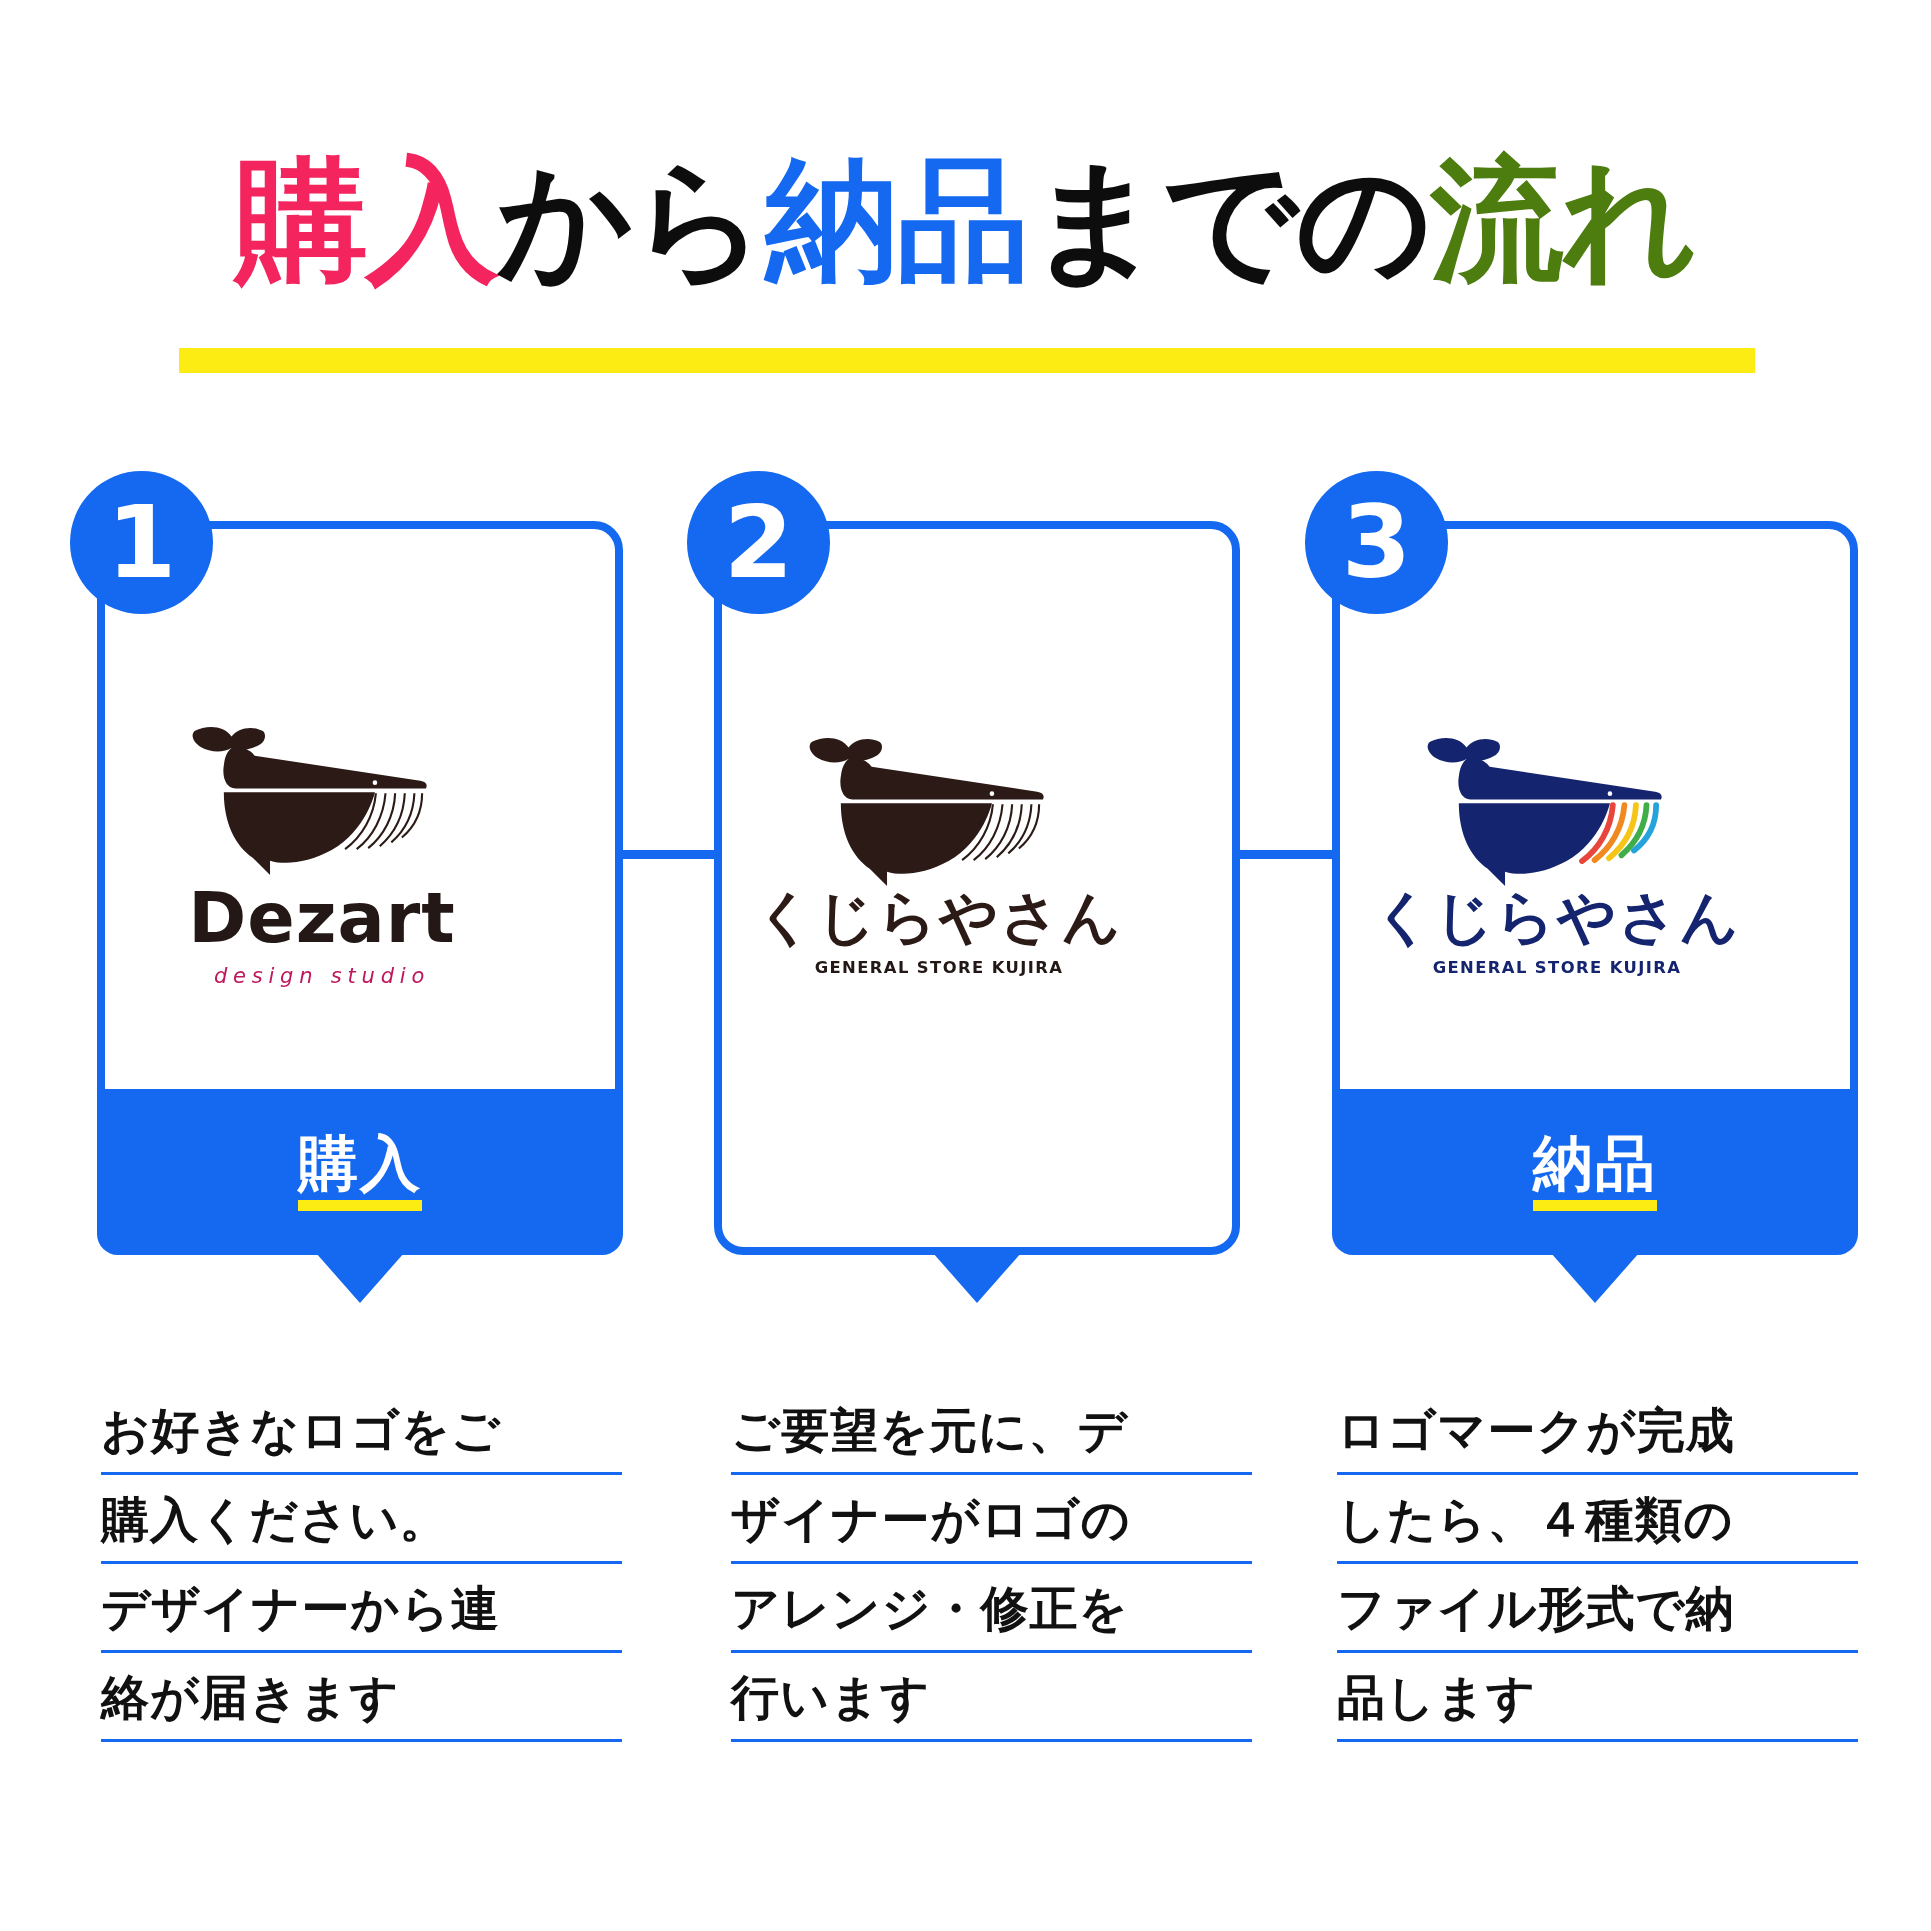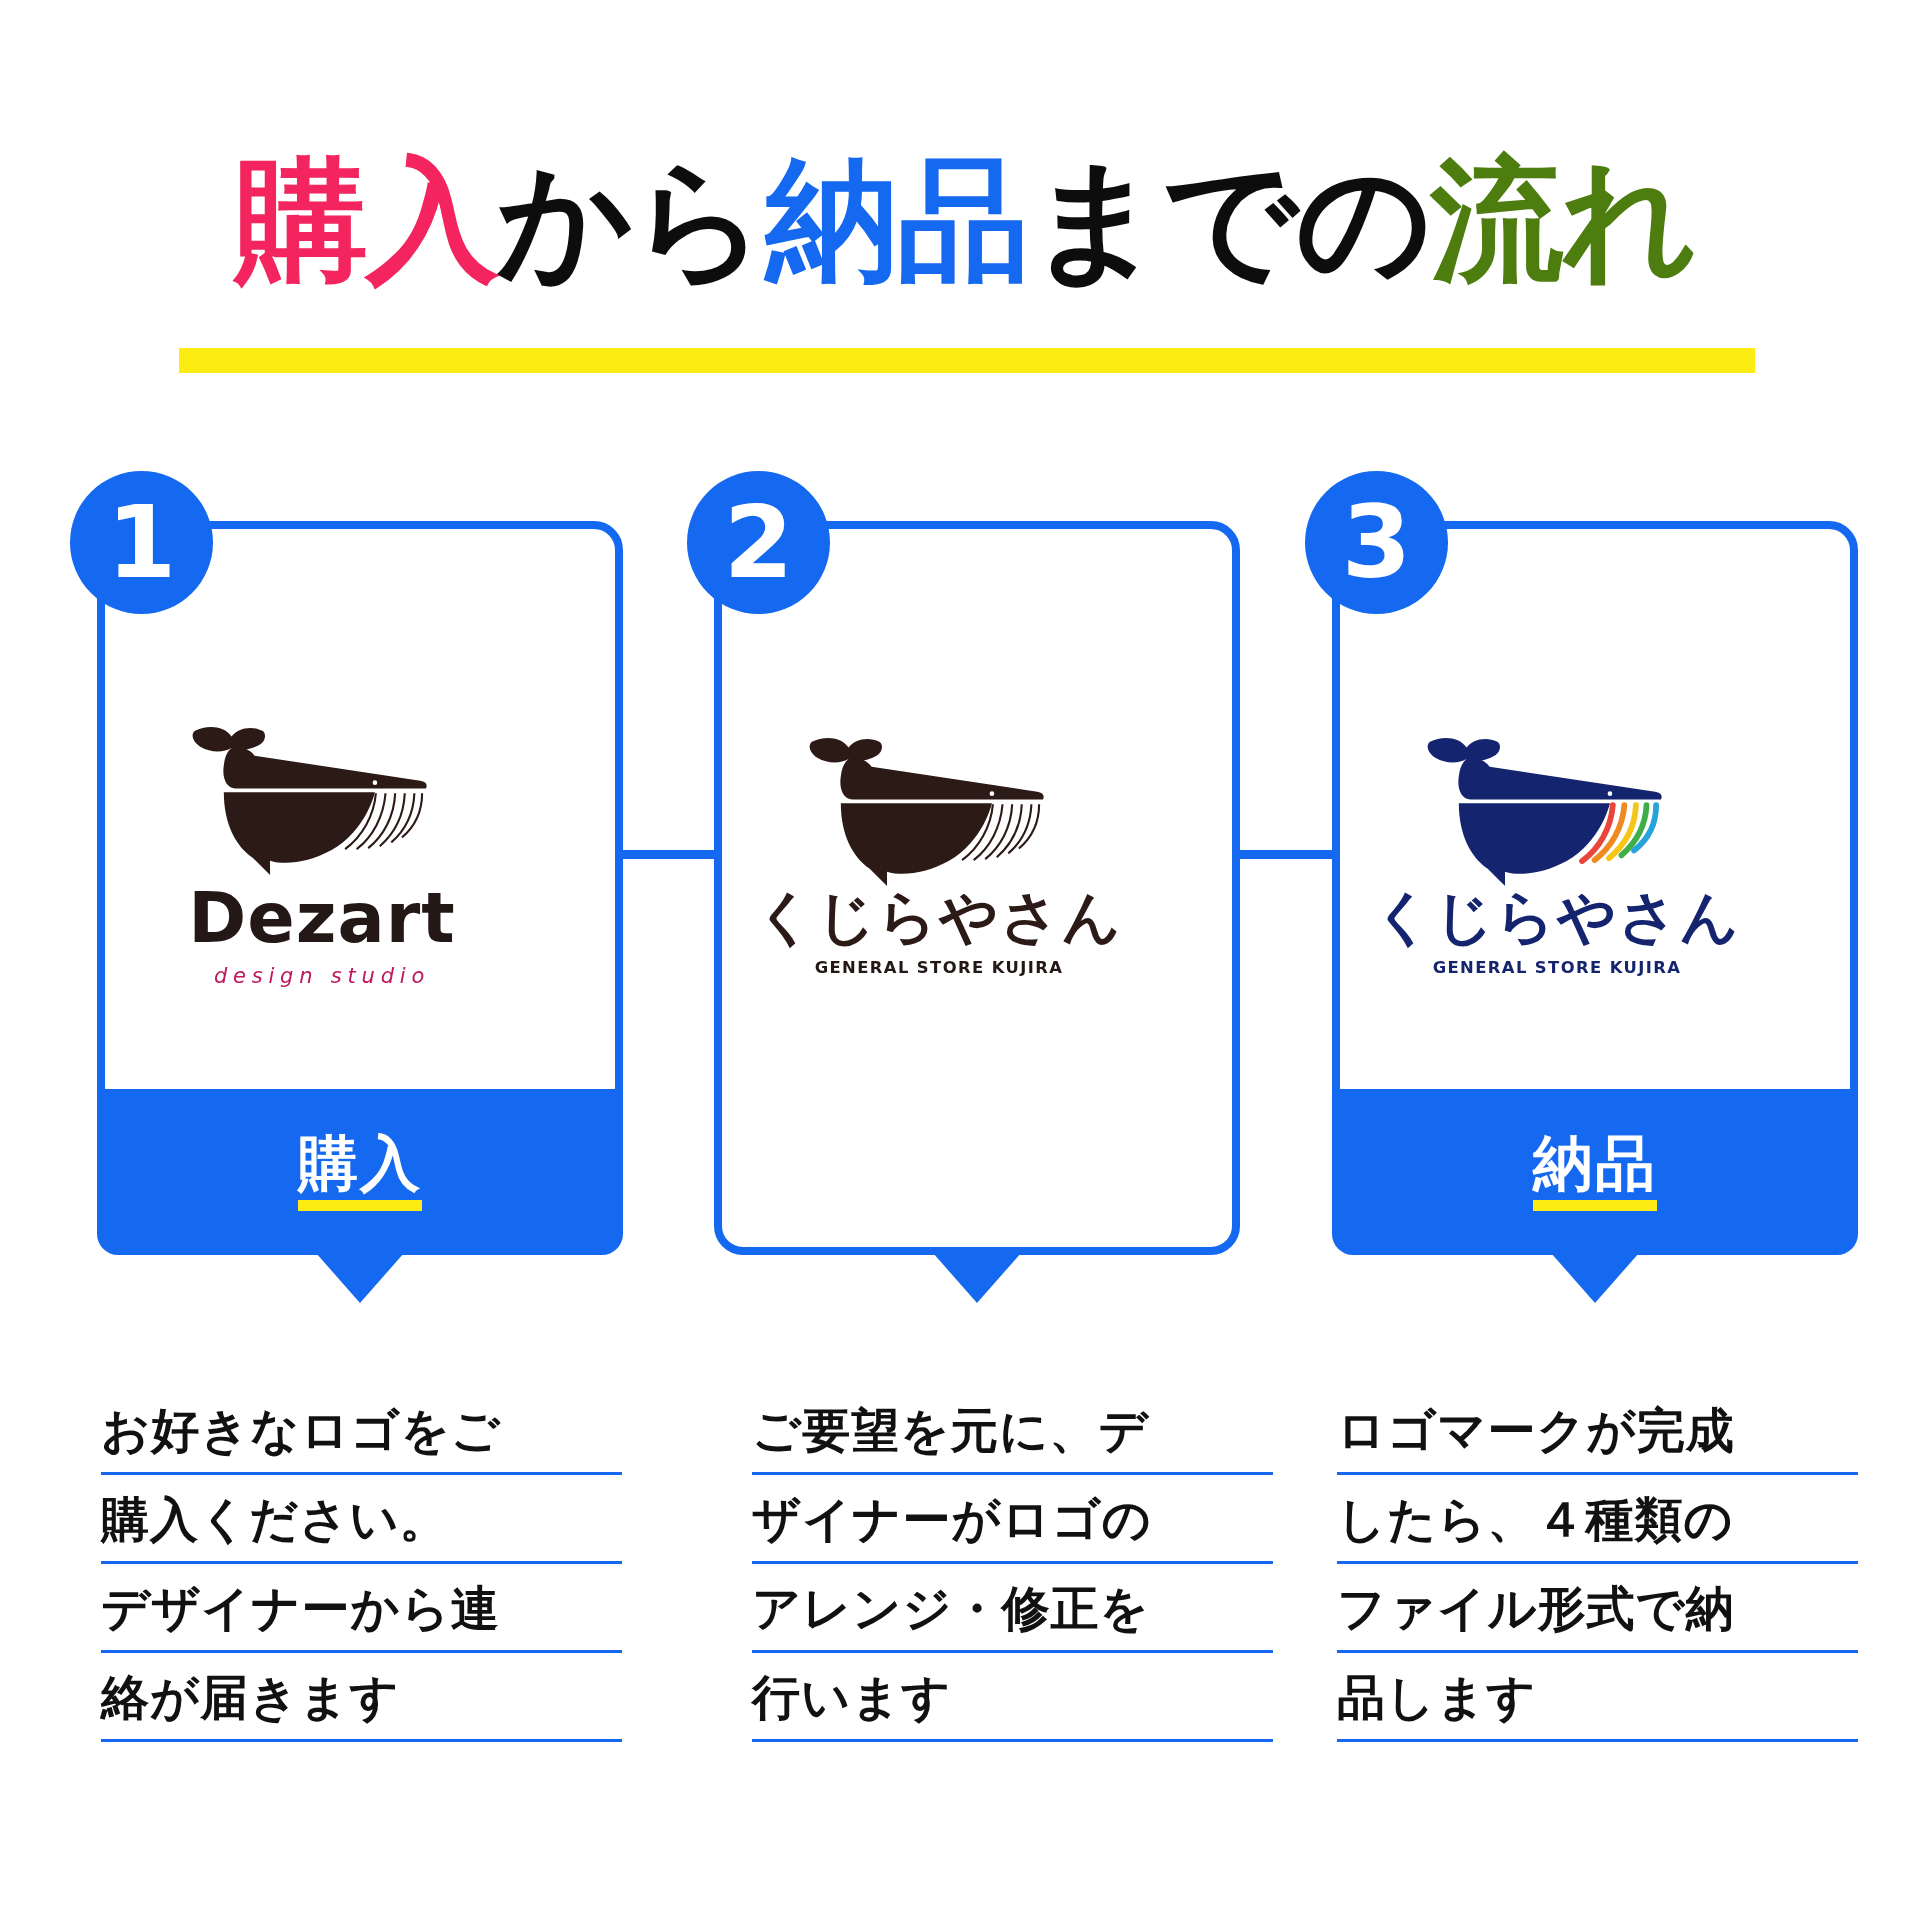--- a/index.html
+++ b/index.html
@@ -142,21 +142,21 @@
   .kanji-dark{color:#2b1a16;}
   .kanji-navy{color:#15246e;}
 
   
   .descs{position:absolute;left:0;top:1386px;width:1618px;height:483px;}
   .desc{
     position:absolute;
     width:521px;
   }
   .d1{left:101px;}
-  .d2{left:752px;}
+  .d2{left:731px;}
   .d3{left:1337px;}
   .desc-line{
     position:relative;
     height:89px;
     border-bottom:3.9px solid #1469f0;
     font-size:48px;
     font-weight:700;
     color:#111;
     line-height:89px;
     letter-spacing:1px;

